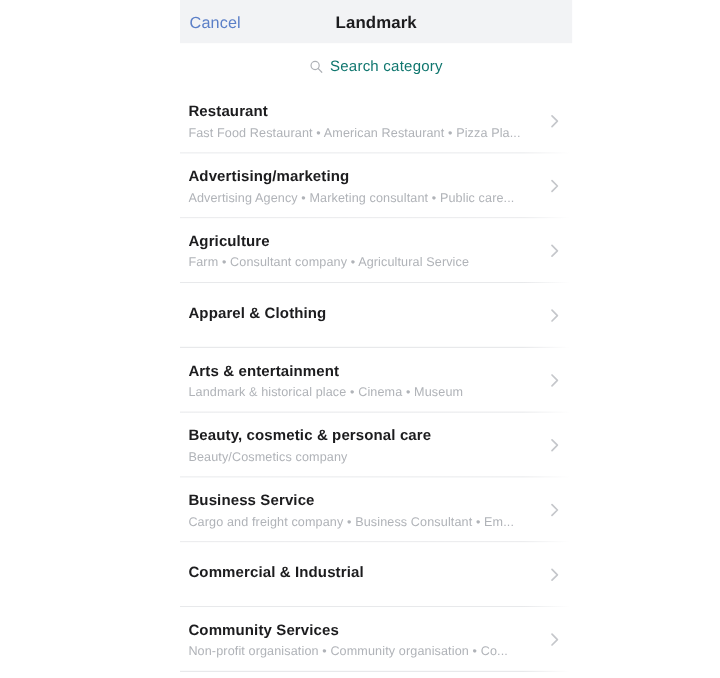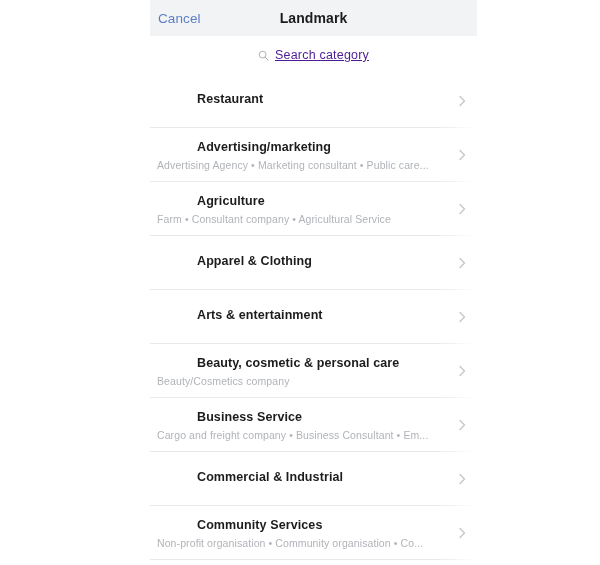--- a/index.html
+++ b/index.html
@@ -76,23 +76,22 @@
   .search-icon {
     display: block;
     width: 11px;
     height: 11px;
     position: relative;
     top: 0px;
   }
   .search-icon svg { display: block; }
   .search-placeholder {
     font-size: 12.5px;
-    color: #4c1d95;
+    color: #0f766e;
     letter-spacing: 0.2px;
-    text-decoration: underline;
   }
 
   
   .list {
     background: #ffffff;
   }
   .row {
     position: relative;
     height: 54px;
     padding: 0 26px 0 7px;
@@ -112,21 +111,20 @@
     background: linear-gradient(to right, #e8e9eb 0%, #e8e9eb 88%, rgba(232,233,235,0) 100%);
   }
   .row-title {
     font-size: 12.5px;
     font-weight: bold;
     color: #1c1c1e;
     letter-spacing: 0.1px;
     margin-bottom: 5px;
     white-space: nowrap;
     overflow: hidden;
-    margin-left: 40px;
   }
   .row-sub {
     font-size: 10.5px;
     color: #b0b3b8;
     letter-spacing: 0.1px;
     white-space: nowrap;
     overflow: hidden;
     text-overflow: clip;
   }
   .chevron {
@@ -157,20 +155,21 @@
           <line x1="7.2" y1="7.2" x2="10.2" y2="10.2" stroke="#aeb1b6" stroke-width="1" stroke-linecap="round"></line>
         </svg>
       </span>
       <span class="search-placeholder">Search category</span>
     </div>
 
     <div class="list">
 
       <div class="row">
         <div class="row-title">Restaurant</div>
+        <div class="row-sub">Fast Food Restaurant • American Restaurant • Pizza Pla...</div>
         <span class="chevron">
           <svg viewBox="0 0 14 14" width="14" height="14" aria-hidden="true">
             <polyline points="5,2.5 9.5,7 5,11.5" fill="none" stroke="#c5c7cb" stroke-width="1.4" stroke-linecap="round" stroke-linejoin="round"></polyline>
           </svg>
         </span>
       </div>
 
       <div class="row">
         <div class="row-title">Advertising/marketing</div>
         <div class="row-sub">Advertising Agency • Marketing consultant • Public care...</div>
@@ -195,20 +194,21 @@
         <div class="row-title">Apparel &amp; Clothing</div>
         <span class="chevron">
           <svg viewBox="0 0 14 14" width="14" height="14" aria-hidden="true">
             <polyline points="5,2.5 9.5,7 5,11.5" fill="none" stroke="#c5c7cb" stroke-width="1.4" stroke-linecap="round" stroke-linejoin="round"></polyline>
           </svg>
         </span>
       </div>
 
       <div class="row">
         <div class="row-title">Arts &amp; entertainment</div>
+        <div class="row-sub">Landmark &amp; historical place • Cinema • Museum</div>
         <span class="chevron">
           <svg viewBox="0 0 14 14" width="14" height="14" aria-hidden="true">
             <polyline points="5,2.5 9.5,7 5,11.5" fill="none" stroke="#c5c7cb" stroke-width="1.4" stroke-linecap="round" stroke-linejoin="round"></polyline>
           </svg>
         </span>
       </div>
 
       <div class="row">
         <div class="row-title">Beauty, cosmetic &amp; personal care</div>
         <div class="row-sub">Beauty/Cosmetics company</div>

